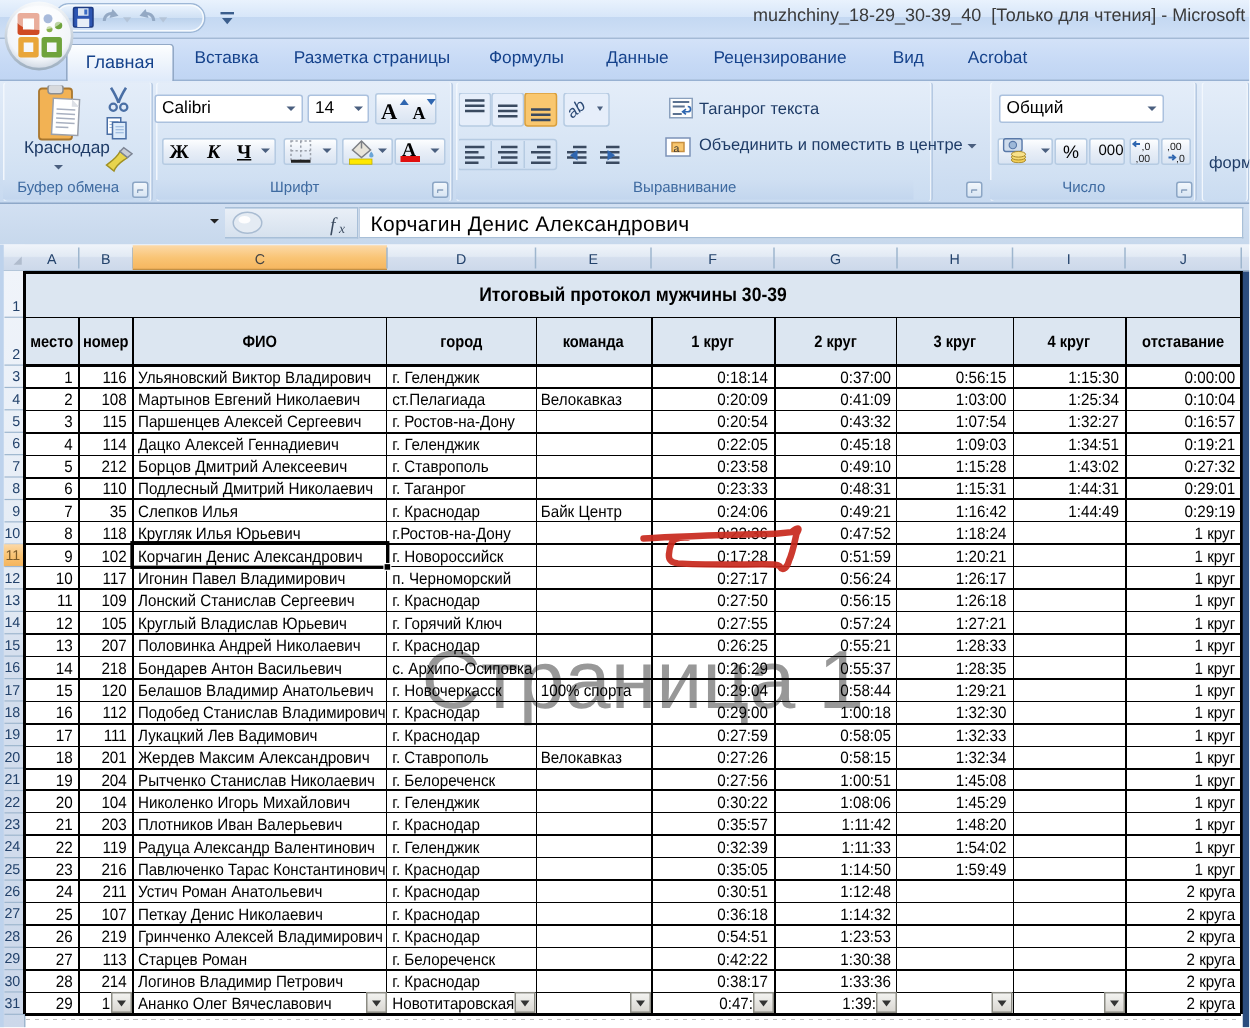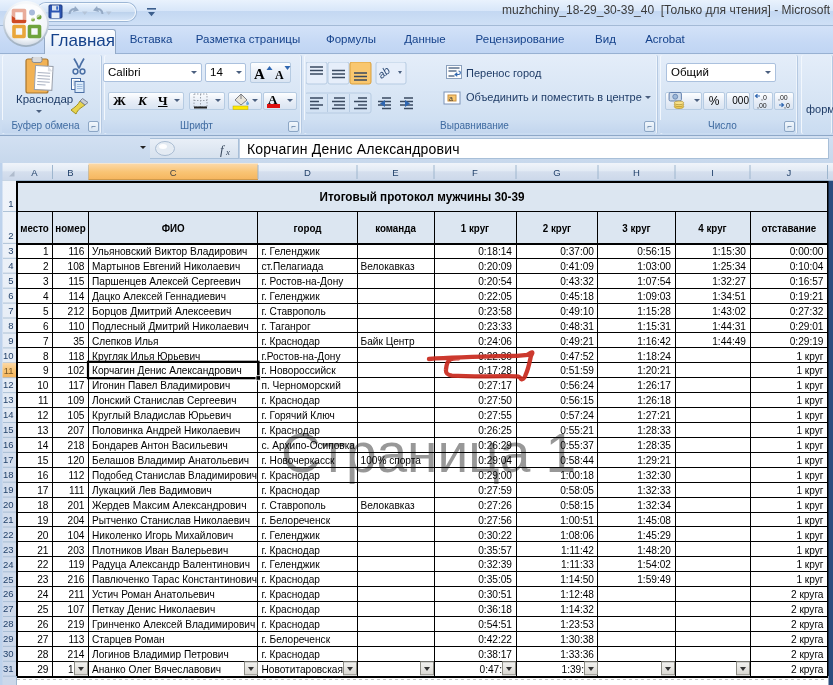--- a/index.html
+++ b/index.html
@@ -17,21 +17,21 @@
  background:linear-gradient(#e9f2fd,#cfe0f4 50%,#bcd2ec 51%,#d4e4f8);
  border:1px solid #f6fafd;box-shadow:0 0 0 1px #9db7d6}
 
 #tabrow{position:absolute;left:0;top:26px;width:833px;height:28px;
  background:linear-gradient(#d3e2f8 0%,#c6d9f5 60%,#c0d5f3 100%);border-bottom:1px solid #98b1d2}
 .tab{position:absolute;top:28px;height:24px;line-height:22px;font-size:11.5px;color:#15428b;
  text-align:center}
 #tab-active{position:absolute;left:44px;top:29px;width:72px;height:25px;
  background:linear-gradient(#fdfeff,#eef4fc 50%,#dfeafa);
  border:1px solid #93a9c6;border-bottom:none;border-radius:3px 3px 0 0;
- font-size:17px;color:#15428b;text-align:right;line-height:22px;z-index:3}
+ font-size:12px;color:#15428b;text-align:center;line-height:22px;z-index:3}
 
 #ribbon{position:absolute;left:0;top:54px;width:833px;height:81px;
  background:linear-gradient(#e2ecf9,#d4e2f3 55%,#c8daf0)}
 .group{position:absolute;top:55px;height:79px;
  background:linear-gradient(#e4edf9,#d6e4f4 60%,#cadcf1);
  border-right:1px solid #b5c9e2;box-shadow:inset -1px 0 0 #eef4fb,inset 1px 0 0 #f2f7fd;
  border-radius:2px}
 .glabel{position:absolute;bottom:1px;left:0;right:12px;text-align:center;font-size:10px;
  color:#3e6aa0;height:13px;line-height:12px;
  background:linear-gradient(#cfdff2,#c3d6ee)}
@@ -116,21 +116,21 @@
 <div class="tab" style="left:635px;width:60px">Acrobat</div>
 <div id="ribbon"></div>
 <div class="group" style="left:2px;width:100px">
       <div class="glabel">Буфер обмена</div>
     </div>
 <div class="launch" style="left:88px;top:121px">⌐</div>
 <div class="group" style="left:104px;width:198px">
       <div class="glabel">Шрифт</div>
     </div>
 <div class="launch" style="left:288px;top:121px">⌐</div>
-<div class="group" style="left:304px;width:354px">
+<div class="group" style="left:304px;width:318px">
       <div class="glabel">Выравнивание</div>
     </div>
 <div class="launch" style="left:644px;top:121px">⌐</div>
 <div class="group" style="left:660px;width:138px">
       <div class="glabel">Число</div>
     </div>
 <div class="launch" style="left:784px;top:121px">⌐</div>
 <div class="group" style="left:801px;width:32px"></div>
 <div class="bluetext abs" style="left:806px;top:103px">форм</div>
 <svg class="abs" style="left:10px;top:57px" width="90px" height="62" viewBox="0 0 90 62">
@@ -248,21 +248,21 @@
 </g>
 <path d="M79 38 l-5 3.5 5 3.5 z" fill="#2f66b0"></path>
 <path d="M99 38 l5 3.5 -5 3.5 z" fill="#2f66b0"></path>
 </g>
 </svg>
 <svg class="abs" style="left:446px;top:65px" width="17" height="15" viewBox="0 0 17 15">
 <rect x="0.5" y="0.5" width="15" height="13" fill="#fdfdfd" stroke="#8aa0bd"></rect>
 <path d="M2.5 3 h11 M2.5 6 h8 M2.5 11 h6" stroke="#5b718f" stroke-width="1.4"></path>
 <path d="M12.5 6 c2.5 0 2.5 3.5 0 3.5 l-3 0 m1.8 -1.8 l-2.2 1.8 2.2 1.8" stroke="#2f66b0" stroke-width="1.1" fill="none"></path>
 </svg>
-<div class="bluetext abs" style="left:466px;top:67px">Перенос город</div>
+<div class="bluetext abs" style="left:466px;top:67px">Таганрог текста</div>
 <svg class="abs" style="left:443px;top:91px" width="18" height="14" viewBox="0 0 18 14">
 <rect x="1" y="1" width="16" height="12" fill="#fff" stroke="#7c93b8"></rect>
 <rect x="5" y="4" width="8" height="6" fill="#f9c76f" stroke="#c89040"></rect>
 <text x="6" y="10" font-size="7" fill="#333">a</text>
 </svg>
 <div class="bluetext abs" style="left:466px;top:91px">Объединить и поместить в центре</div>
 <div class="abs" style="left:645px;top:96px">
       <span class="arr"></span>
     </div>
 <div class="combo" style="left:666px;top:63px;width:110px;height:19px;line-height:17px">Общий<span style="position:absolute;right:4px;top:7px" class="arr"></span></div>

